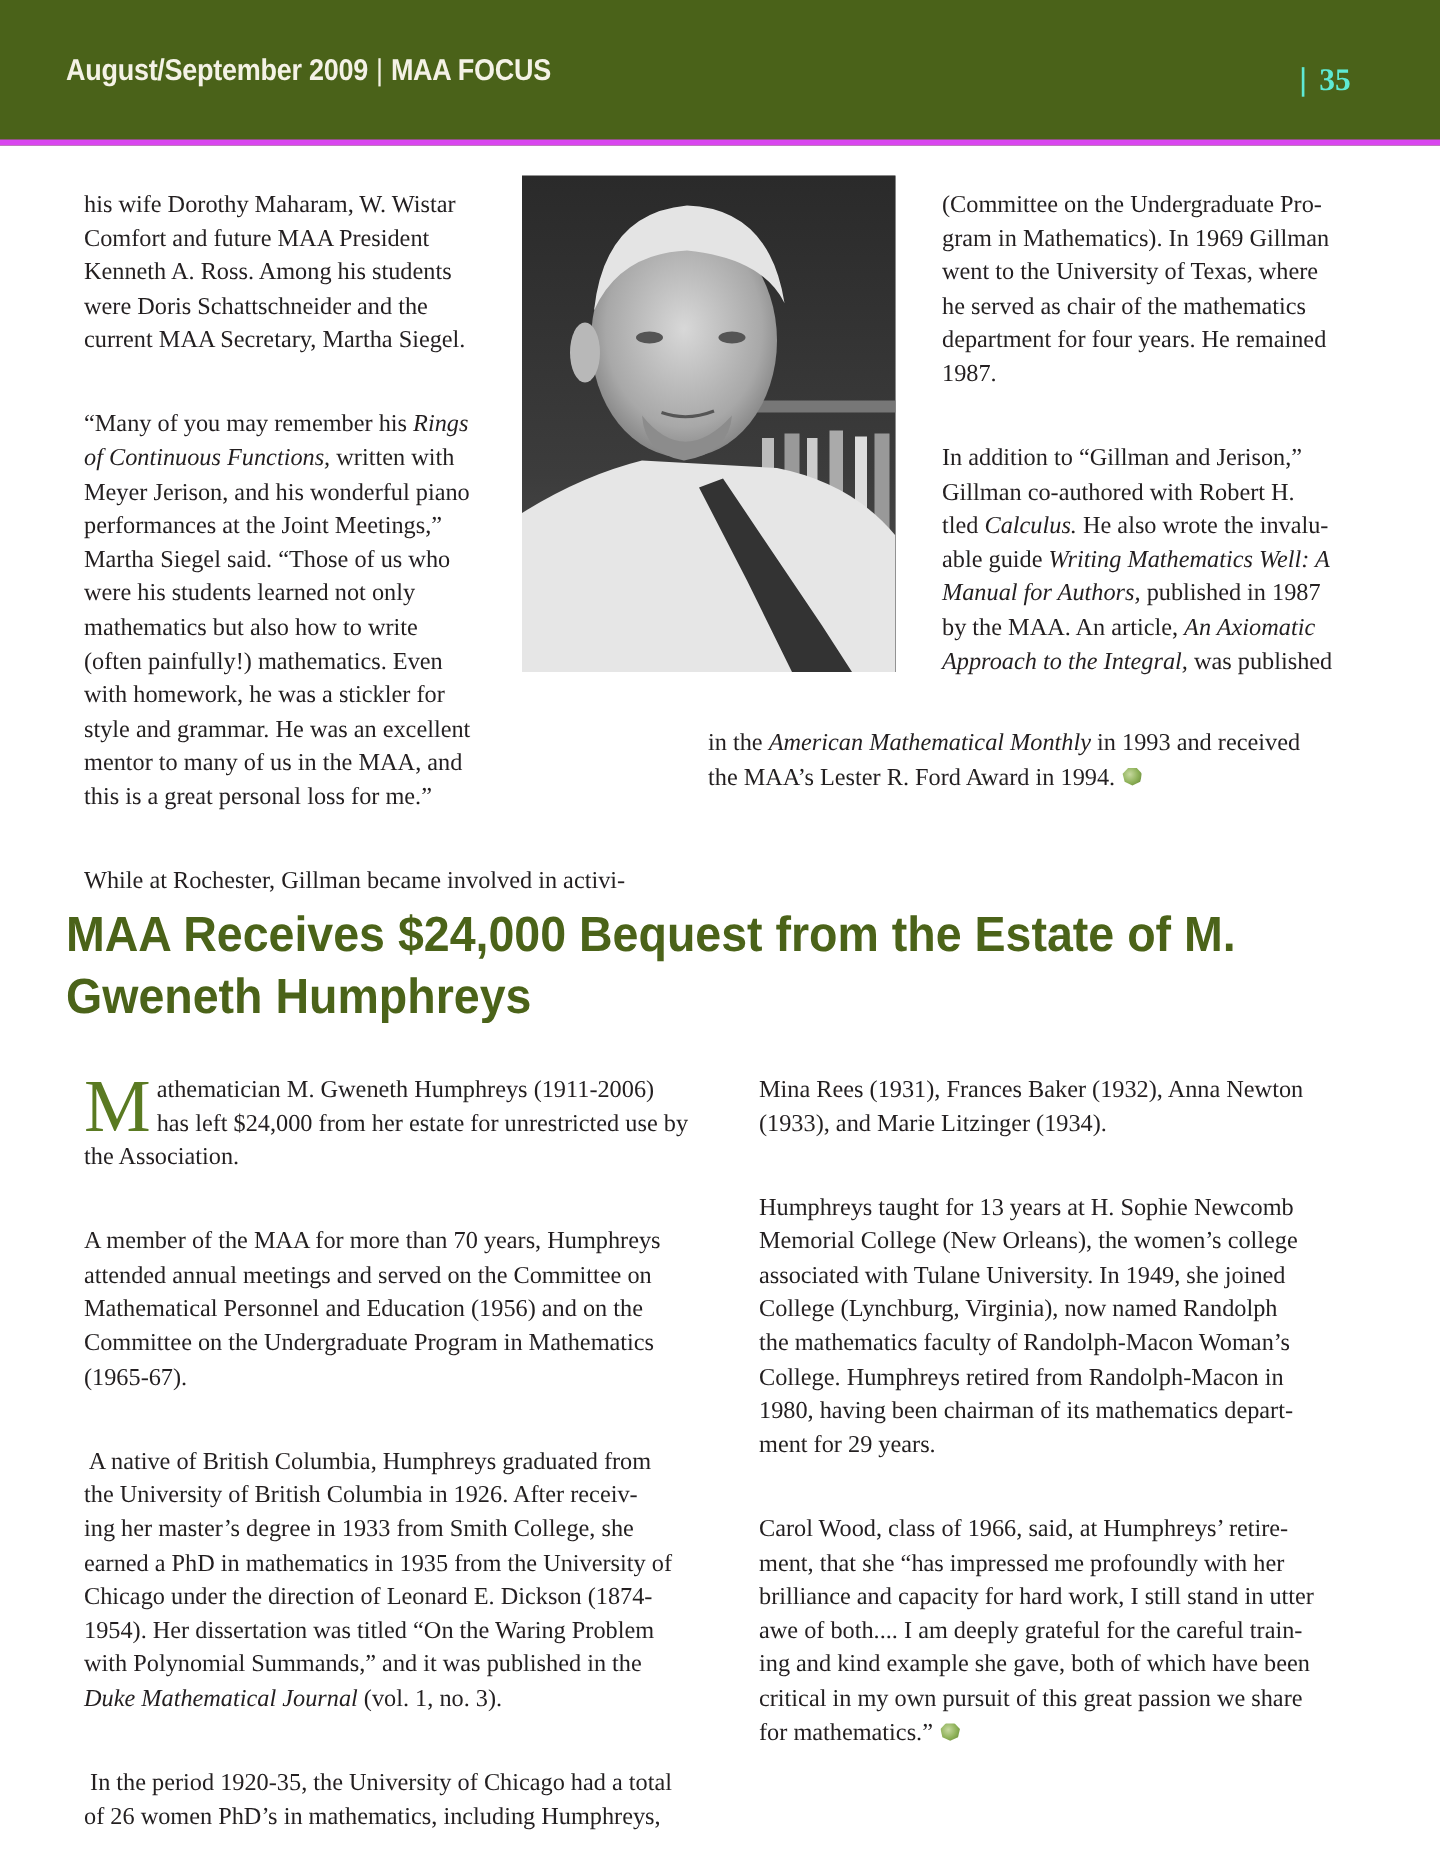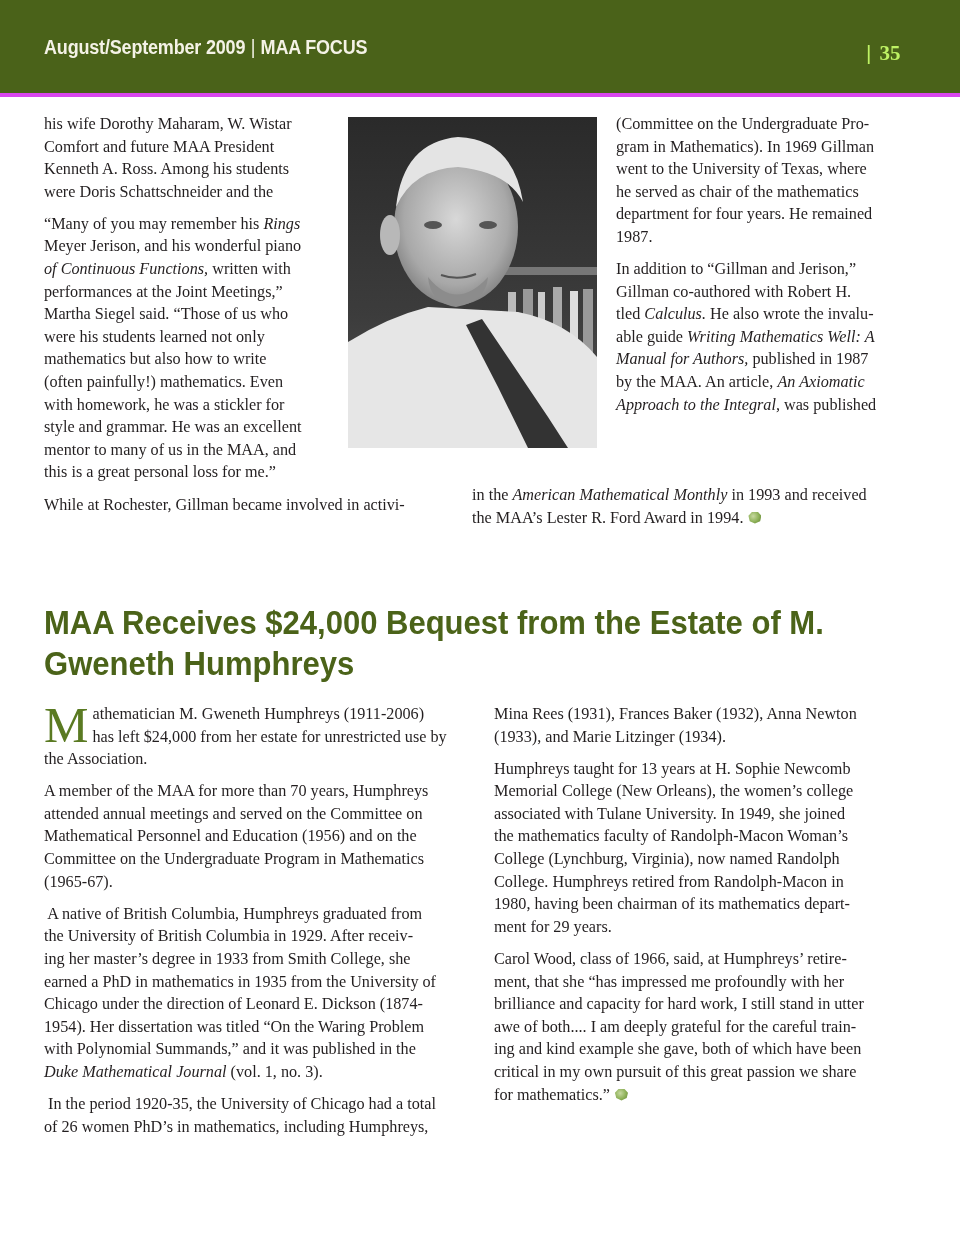--- a/index.html
+++ b/index.html
@@ -16,27 +16,27 @@
     }
     .header .title {
       position: absolute; left: 44px; top: 36px;
       font-family: "Liberation Sans", "DejaVu Sans", sans-serif;
       font-weight: bold; font-size: 20px; color: #f4f2e6; letter-spacing: -0.2px;
       transform: scaleX(0.9); transform-origin: left center; white-space: nowrap;
     }
     .header .sep { font-weight: normal; padding: 0 6px; }
     .header .pagenum {
       position: absolute; left: 866px; top: 41px;
-      font-family: "Liberation Serif", serif; font-weight: bold; font-size: 21px; color: #bef264;
+      font-family: "Liberation Serif", serif; font-weight: bold; font-size: 21px; color: #5eead4;
       white-space: nowrap;
     }
     .header .pagenum .bar { font-weight: normal; font-family: "Liberation Sans", sans-serif; margin-right: 8px; }
 
     .col { position: absolute; font-size: 16.2px; line-height: 22.6px; }
-    .col p { margin: 0; }
+    .col p { margin: 12px; }
     .col .ln { display: block; white-space: nowrap; }
     .gap { height: 9.5px; }
     i { font-style: italic; }
 
     .photo {
       position: absolute; left: 348px; top: 117px; width: 249px; height: 331px;
       background: radial-gradient(ellipse at 40% 35%, #9a9a9a 0%, #5a5a5a 45%, #1e1e1e 85%);
       overflow: hidden;
     }
 
@@ -70,26 +70,27 @@
     <span class="bar">|</span><span>35</span>
   </div>
 </div>
 
 <div class="col" style="left:44px; top:113px; width:300px;">
   <p>
     <span class="ln">his wife Dorothy Maharam, W. Wistar</span>
     <span class="ln">Comfort and future MAA President</span>
     <span class="ln">Kenneth A. Ross. Among his students</span>
     <span class="ln">were Doris Schattschneider and the</span>
+    <span class="ln">current MAA Secretary, Martha Siegel.</span>
   </p>
   <div class="gap"></div>
   <p>
     <span class="ln"><span>“Many of you may remember his </span><i>Rings</i></span>
+    <span class="ln"><i>of Continuous Functions,</i><span> written with</span></span>
     <span class="ln">Meyer Jerison, and his wonderful piano</span>
-    <span class="ln"><i>of Continuous Functions,</i><span> written with</span></span>
     <span class="ln">performances at the Joint Meetings,”</span>
     <span class="ln">Martha Siegel said. “Those of us who</span>
     <span class="ln">were his students learned not only</span>
     <span class="ln">mathematics but also how to write</span>
     <span class="ln">(often painfully!) mathematics. Even</span>
     <span class="ln">with homework, he was a stickler for</span>
     <span class="ln">style and grammar. He was an excellent</span>
     <span class="ln">mentor to many of us in the MAA, and</span>
     <span class="ln">this is a great personal loss for me.”</span>
   </p>
@@ -184,21 +185,21 @@
   <p>
     <span class="ln">A member of the MAA for more than 70 years, Humphreys</span>
     <span class="ln">attended annual meetings and served on the Committee on</span>
     <span class="ln">Mathematical Personnel and Education (1956) and on the</span>
     <span class="ln">Committee on the Undergraduate Program in Mathematics</span>
     <span class="ln">(1965-67).</span>
   </p>
   <div class="gap"></div>
   <p>
     <span class="ln" style="white-space:pre;"> A native of British Columbia, Humphreys graduated from</span>
-    <span class="ln">the University of British Columbia in 1929. After receiv-</span>
+    <span class="ln">the University of British Columbia in 1926. After receiv-</span>
     <span class="ln">ing her master’s degree in 1933 from Smith College, she</span>
     <span class="ln">earned a PhD in mathematics in 1935 from the University of</span>
     <span class="ln">Chicago under the direction of Leonard E. Dickson (1874-</span>
     <span class="ln">1954). Her dissertation was titled “On the Waring Problem</span>
     <span class="ln">with Polynomial Summands,” and it was published in the</span>
     <span class="ln"><i>Duke Mathematical Journal</i><span> (vol. 1, no. 3).</span></span>
   </p>
   <div class="gap"></div>
   <p>
     <span class="ln" style="white-space:pre;"> In the period 1920-35, the University of Chicago had a total</span>
@@ -209,22 +210,22 @@
 <div class="col" style="left:494px; top:703px; width:420px;font-family:Liberation Serif, serif;">
   <p>
     <span class="ln">Mina Rees (1931), Frances Baker (1932), Anna Newton</span>
     <span class="ln">(1933), and Marie Litzinger (1934).</span>
   </p>
   <div class="gap"></div>
   <p>
     <span class="ln">Humphreys taught for 13 years at H. Sophie Newcomb</span>
     <span class="ln">Memorial College (New Orleans), the women’s college</span>
     <span class="ln">associated with Tulane University. In 1949, she joined</span>
+    <span class="ln">College (Lynchburg, Virginia), now named Randolph</span>
     <span class="ln">the mathematics faculty of Randolph-Macon Woman’s</span>
-    <span class="ln">College (Lynchburg, Virginia), now named Randolph</span>
     <span class="ln">College. Humphreys retired from Randolph-Macon in</span>
     <span class="ln">1980, having been chairman of its mathematics depart-</span>
     <span class="ln">ment for 29 years.</span>
   </p>
   <div class="gap"></div>
   <p>
     <span class="ln">Carol Wood, class of 1966, said, at Humphreys’ retire-</span>
     <span class="ln">ment, that she “has impressed me profoundly with her</span>
     <span class="ln">brilliance and capacity for hard work, I still stand in utter</span>
     <span class="ln">awe of both.... I am deeply grateful for the careful train-</span>

